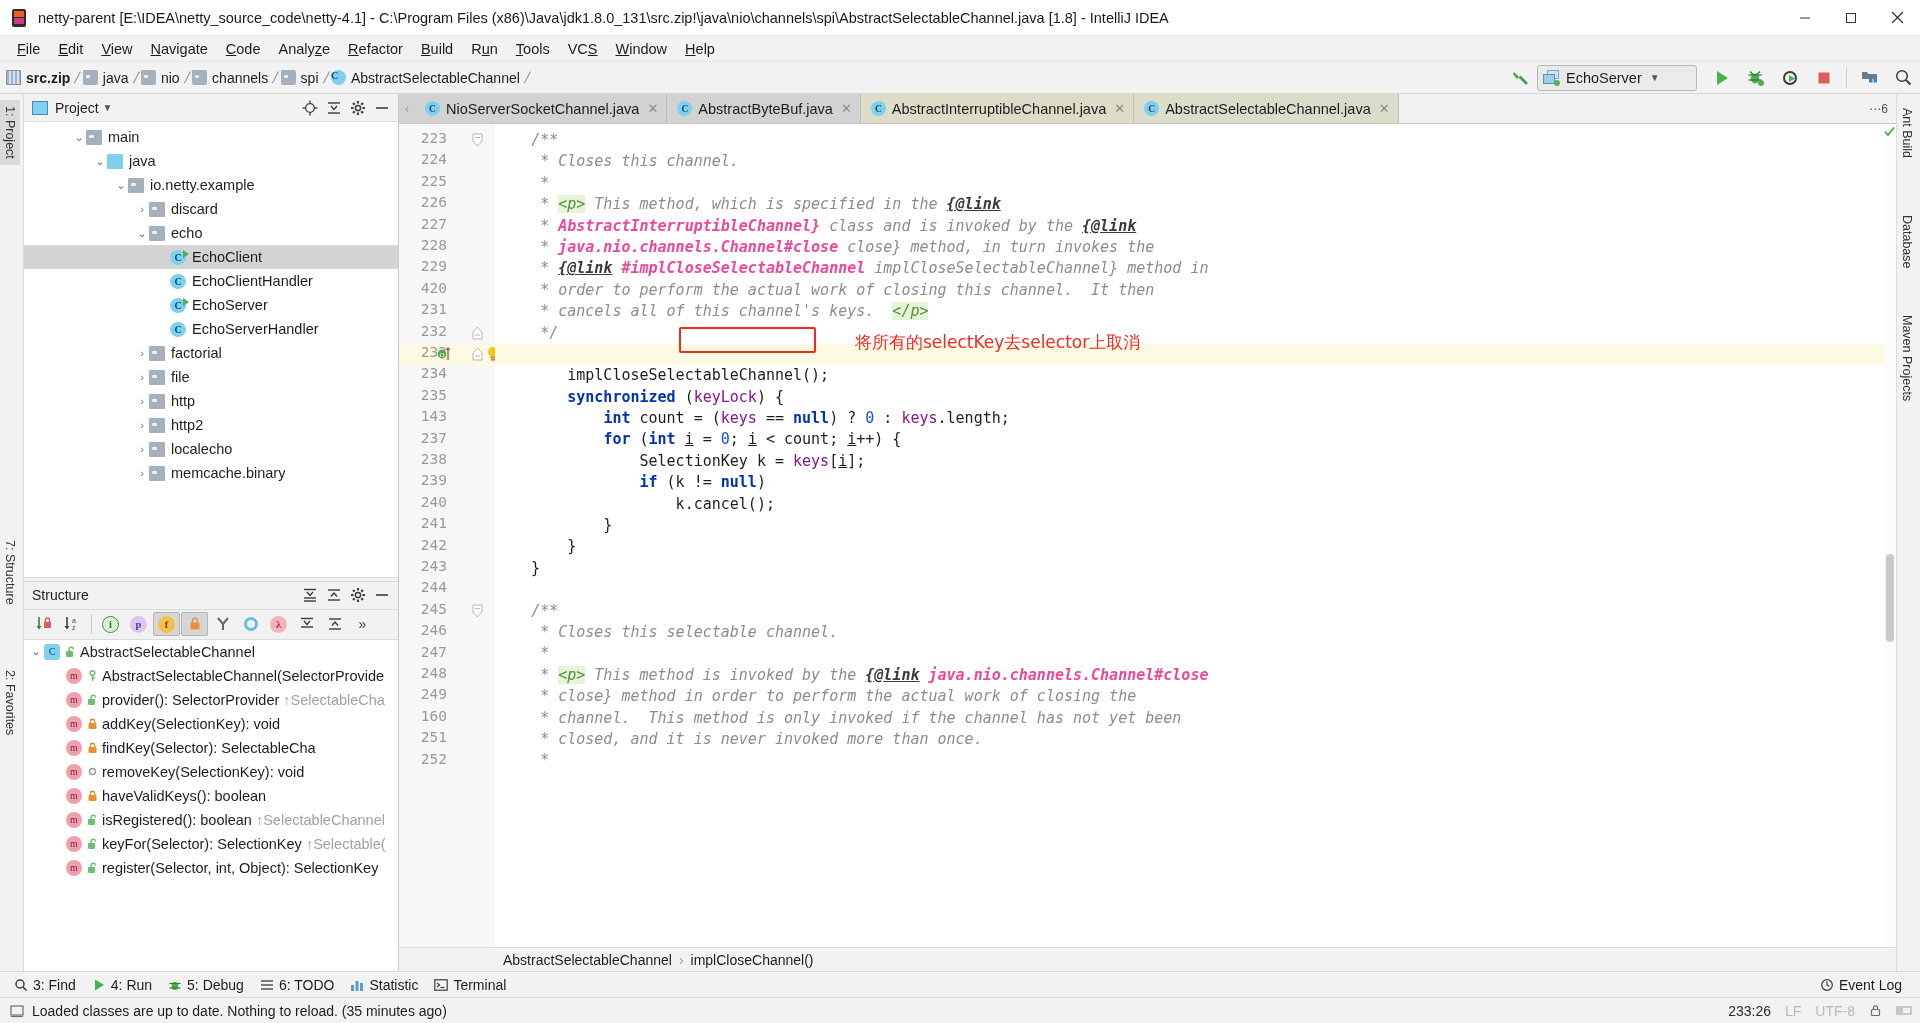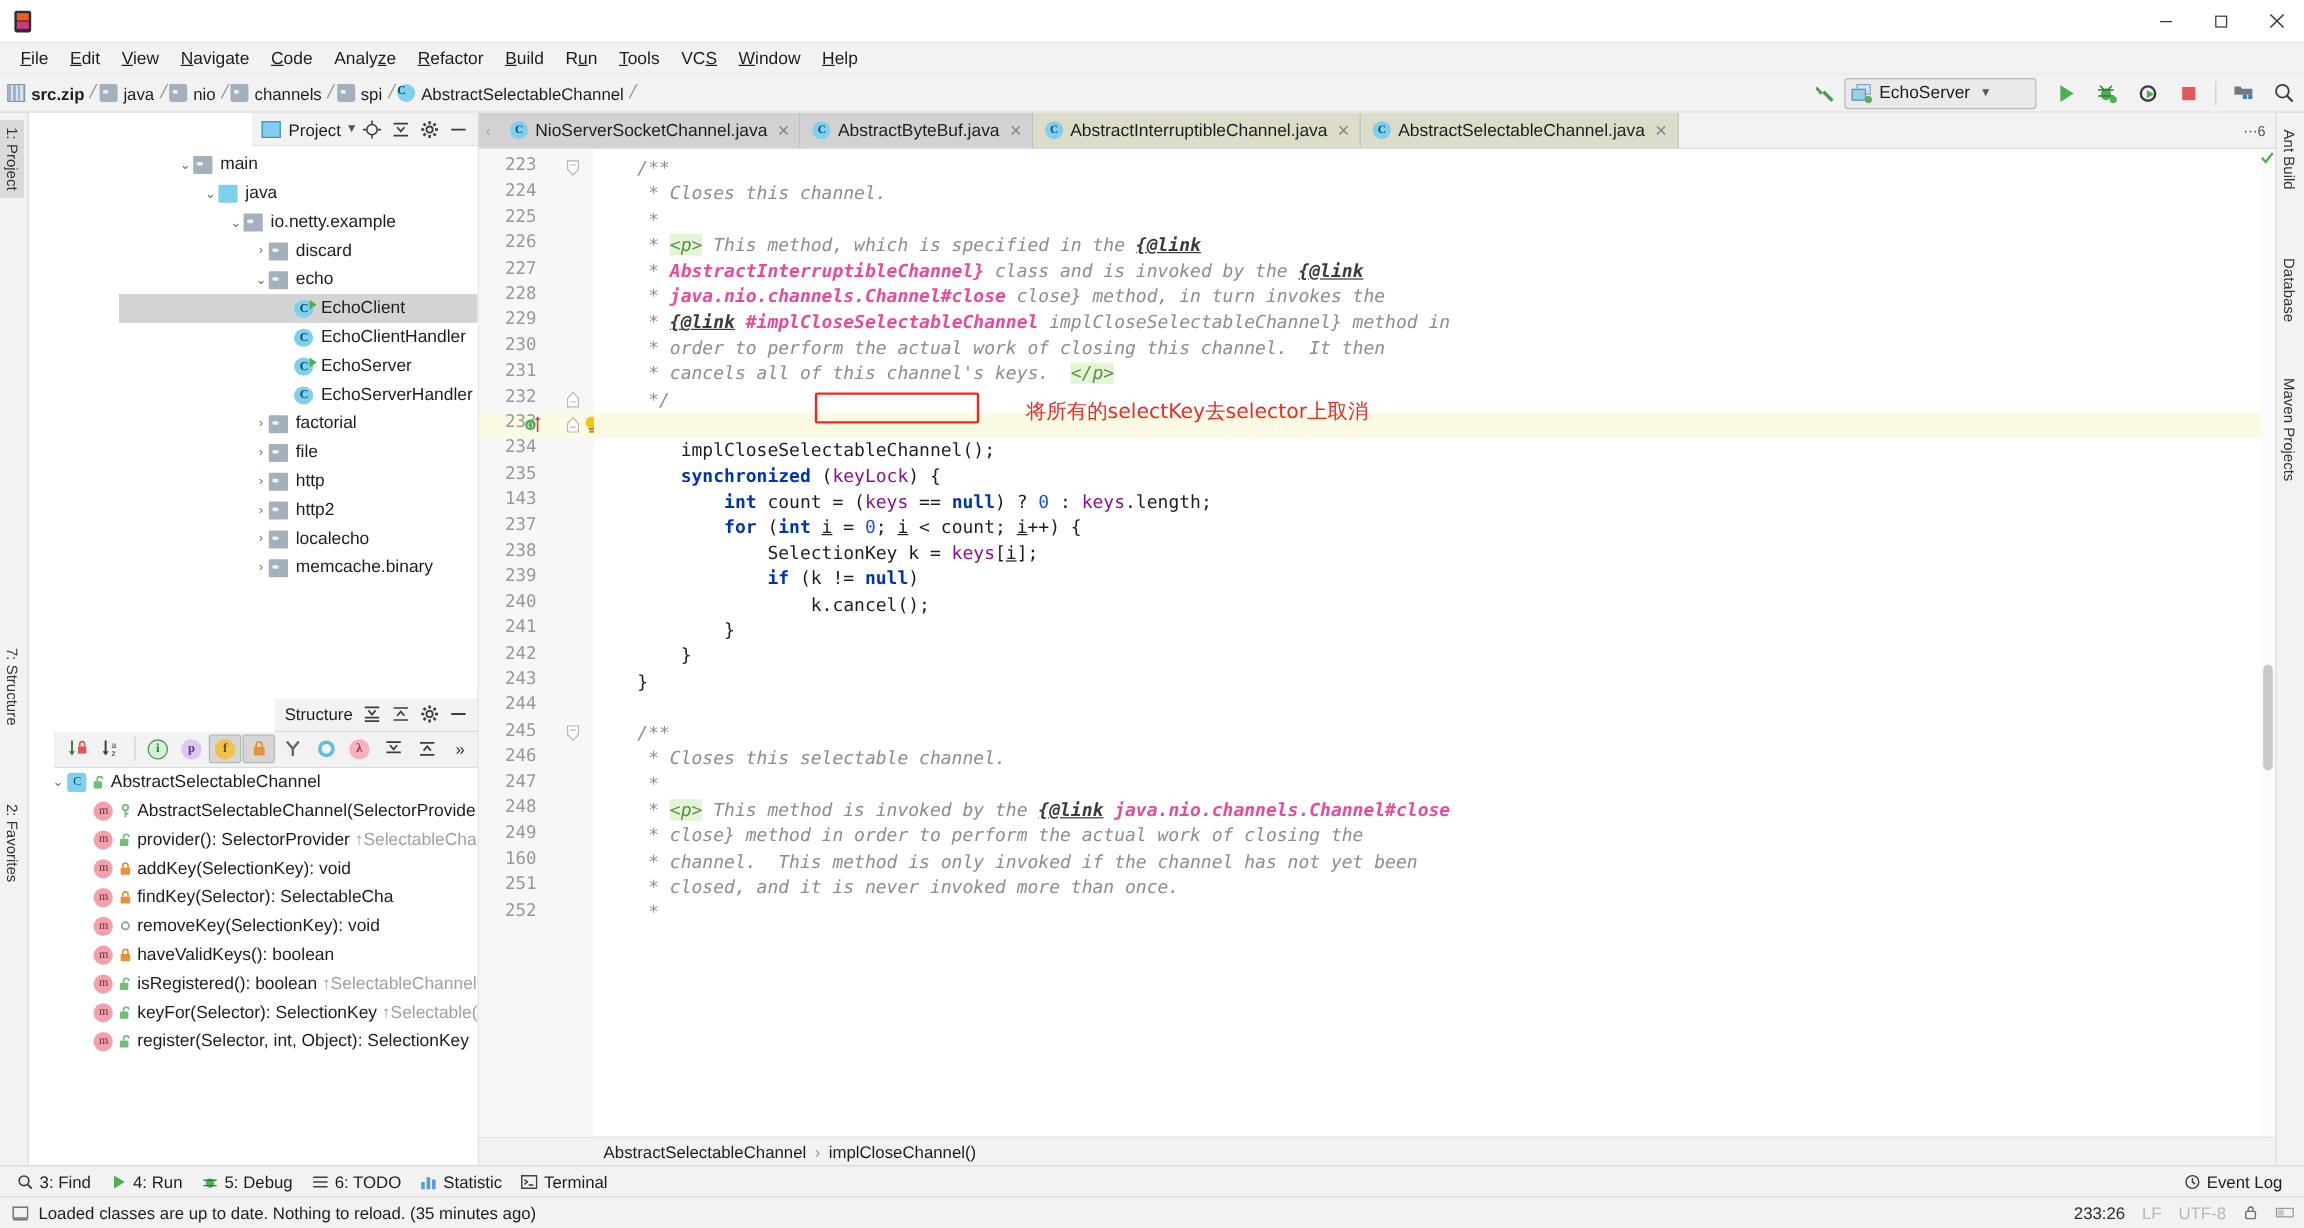--- a/index.html
+++ b/index.html
@@ -73,21 +73,21 @@
   .leftstrip, .rightstrip {
     width:24px; background:#f2f2f2; flex:0 0 24px; position:relative; border-right:1px solid #dcdcdc;
   }
   .rightstrip { border-right:none; border-left:1px solid #dcdcdc; }
   .vtab {
     position:absolute; writing-mode:vertical-rl; text-orientation:mixed;
     font-size:12.5px; color:#333; white-space:nowrap; padding:6px 3px;
   }
   .vtab.sel { background:#dadada; }
 
-  .sidepanels { width:375px; flex:0 0 375px; display:flex; flex-direction:column; background:#fff; border-right:1px solid #c9c9c9;align-items:flex-end;}
+  .sidepanels { width:375px; flex:0 0 375px; display:flex; flex-direction:column; background:#fff; border-right:1px solid #c9c9c9;}
 
   .panelhead {
     height:28px; background:#f2f2f2; display:flex; align-items:center; padding:0 4px 0 8px;
     border-bottom:1px solid #dcdcdc; flex:0 0 28px;
   }
   .panelhead .ph-title { font-size:14px; color:#1d1d1d; margin-right:4px; }
   .panelhead .ph-spacer { flex:1 1 auto; }
   .panelhead .ph-btn { width:24px;height:22px;display:flex;align-items:center;justify-content:center; }
 
   .tree { flex:1 1 auto; overflow:hidden; background:#fff; padding-top:3px; font-size:14.5px; position:relative;}
@@ -185,20 +185,21 @@
 <body>
 
 <div class="app">
 
   <div class="titlebar">
     <div class="tb-icon">
       <div class="ic-b"></div>
         <div class="ic-r"></div>
         <div class="ic-p"></div>
     </div>
+    <div class="tb-title">netty-parent [E:\IDEA\netty_source_code\netty-4.1] - C:\Program Files (x86)\Java\jdk1.8.0_131\src.zip!\java\nio\channels\spi\AbstractSelectableChannel.java [1.8] - IntelliJ IDEA</div>
     <div class="tb-spacer"></div>
     <div class="win-btn">
       <svg width="12" height="12" viewBox="0 0 12 12">
           <line x1="1" y1="6" x2="11" y2="6" stroke="#333" stroke-width="1"></line>
         </svg>
     </div>
     <div class="win-btn">
       <svg width="12" height="12" viewBox="0 0 12 12">
           <rect x="1.5" y="1.5" width="9" height="9" fill="none" stroke="#333" stroke-width="1"></rect>
         </svg>
@@ -709,21 +710,21 @@
       <div class="editorbody">
         <div class="gutter" id="gutter">
             <div class="gutter-currentline" style="top: 220px;"></div>
             <div class="gnum" style="top: 6px;">223</div>
             <div class="gnum" style="top: 27.4px; margin-left: 24px;">224</div>
             <div class="gnum" style="top: 48.8px;">225</div>
             <div class="gnum" style="top: 70.2px;">226</div>
             <div class="gnum" style="top: 91.6px;">227</div>
             <div class="gnum" style="top: 113px;">228</div>
             <div class="gnum" style="top: 134.4px;">229</div>
-            <div class="gnum" style="top: 155.8px;">230</div>
+            <div class="gnum" style="top: 155.8px;">420</div>
             <div class="gnum" style="top: 177.2px;">231</div>
             <div class="gnum" style="top: 198.6px;">232</div>
             <div class="gnum" style="top: 220px;">233</div>
             <div class="gnum" style="top: 241.4px;">234</div>
             <div class="gnum" style="top: 262.8px;">235</div>
             <div class="gnum" style="top: 284.2px;">143</div>
             <div class="gnum" style="top: 305.6px;">237</div>
             <div class="gnum" style="top: 327px;">238</div>
             <div class="gnum" style="top: 348.4px;">239</div>
             <div class="gnum" style="top: 369.8px;">240</div>

